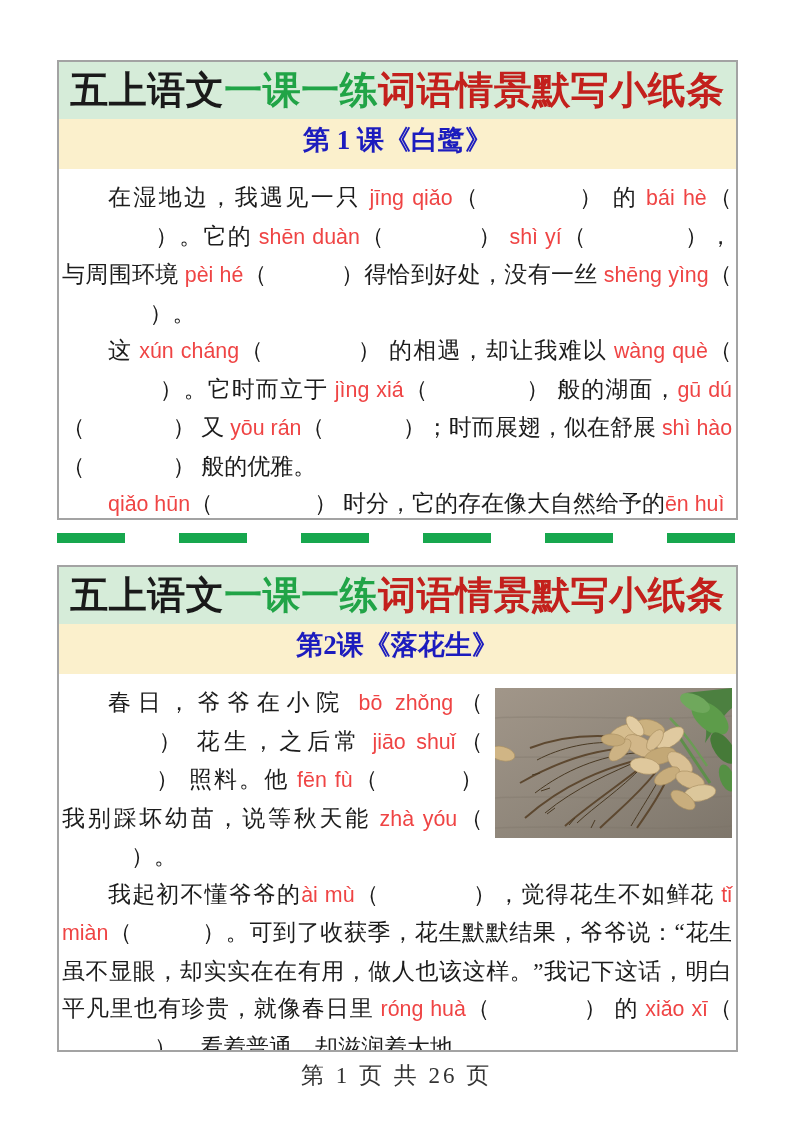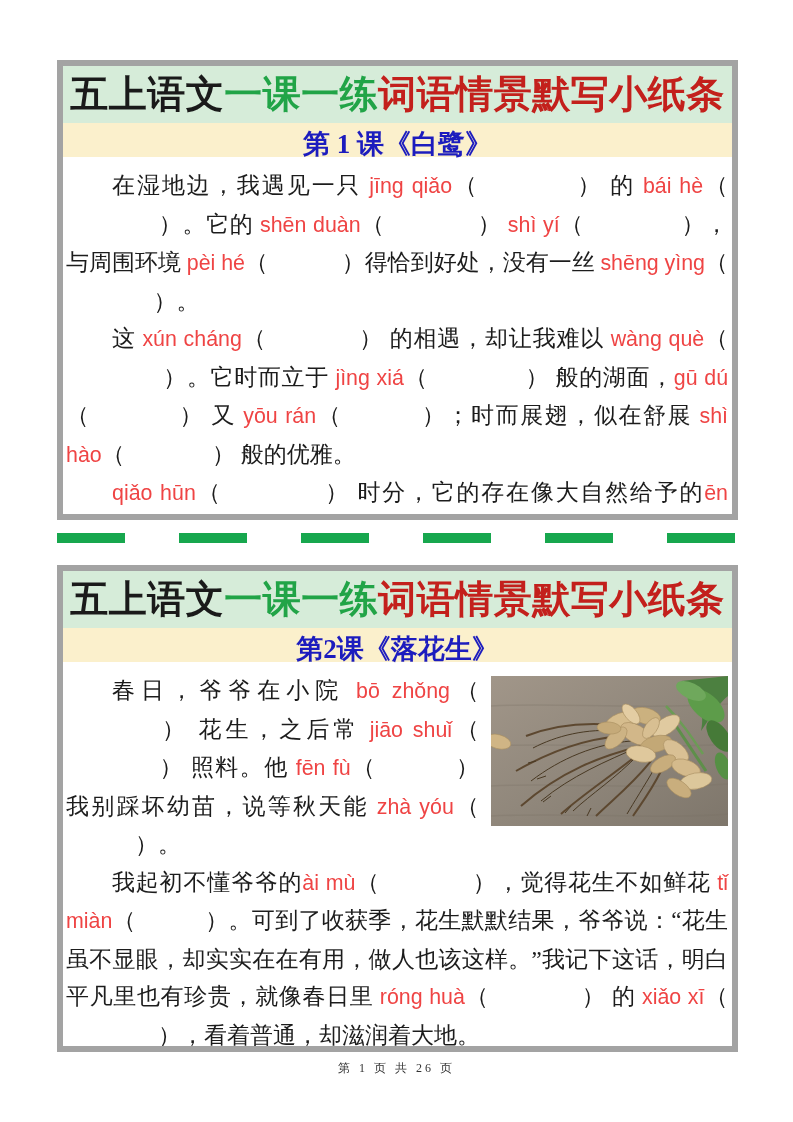--- a/index.html
+++ b/index.html
@@ -7,38 +7,38 @@
   .page {
     position:relative;
     width:793px; height:1122px;
     background:#ffffff;
     font-family:"Liberation Serif","DejaVu Serif",serif;
     overflow:hidden;
   }
   .card {
     position:absolute;
     left:57px; width:681px;
-    border:6px solid #a3a3a3;
+    border:2px solid #a3a3a3;
     background:#ffffff;
     overflow:hidden;
   }
   .card-1 { top:60px;  height:460px; }
   .card-2 { top:565px; height:487px; }
 
   .title-band {
     background:#d6ecd9;
     height:57px; line-height:57px;
     text-align:center;
     font-size:38px; font-weight:bold;
     white-space:nowrap;
     letter-spacing:0.5px;
   }
   .lesson-band {
     background:#fbf0cc;
-    height:34px; line-height:42px;
+    height:50px; line-height:42px;
     text-align:center;
     font-size:27px; font-weight:bold;
     color:#1c1cbe;
   }
   .card-body {
     padding:10px 4px 0 3px;
     font-size:23px;
     line-height:37.5px;
     color:#1c1c1c;
     text-align:justify;
@@ -62,21 +62,21 @@
     float:right;
     width:237px; height:150px;
     margin:4px 0 8px 12px;
   }
   .peanut-figure svg { display:block; width:100%; height:100%; }
 
   .footer {
     position:absolute;
     top:1060px; left:0; width:100%;
     text-align:center;
-    font-size:12px;
+    font-size:23px;
     color:#333333;
     letter-spacing:3px;
   }
 </style>
 </head>
 <body>
 
 <div class="page">
 
   <div class="card card-1">

